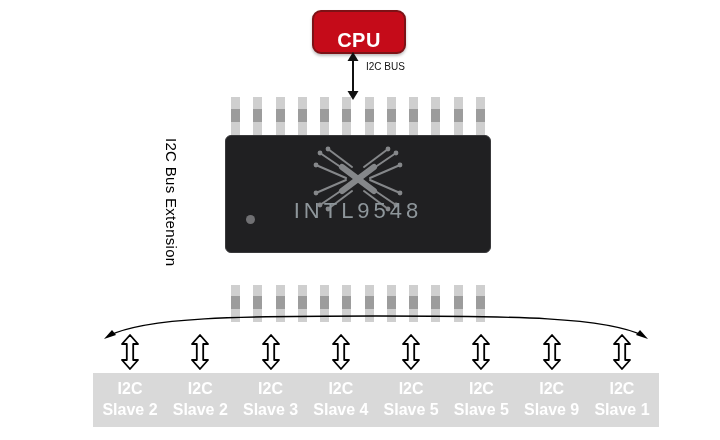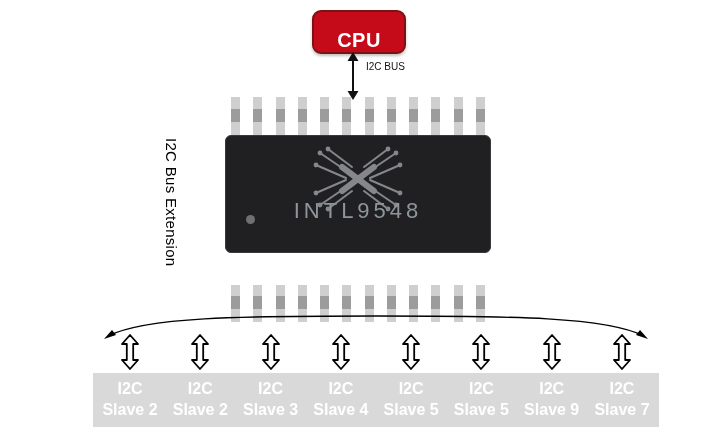--- a/index.html
+++ b/index.html
@@ -231,18 +231,18 @@
         <span>Slave 9</span>
       </div>
     </div>
 
     <div class="slave-col">
       <svg width="20" height="36" viewBox="0 0 20 36">
         <path d="M10,1 L18,10 H13.2 V26 H18 L10,35 L2,26 H6.8 V10 H2 Z" fill="#fff" stroke="#000" stroke-width="1.8" stroke-linejoin="round"></path>
       </svg>
       <div class="slave-box">
         <span>I2C</span>
-        <span>Slave 7</span>
+        <span>Slave 1</span>
       </div>
     </div>
 
   </div>
 </div>
 
 </body></html>

